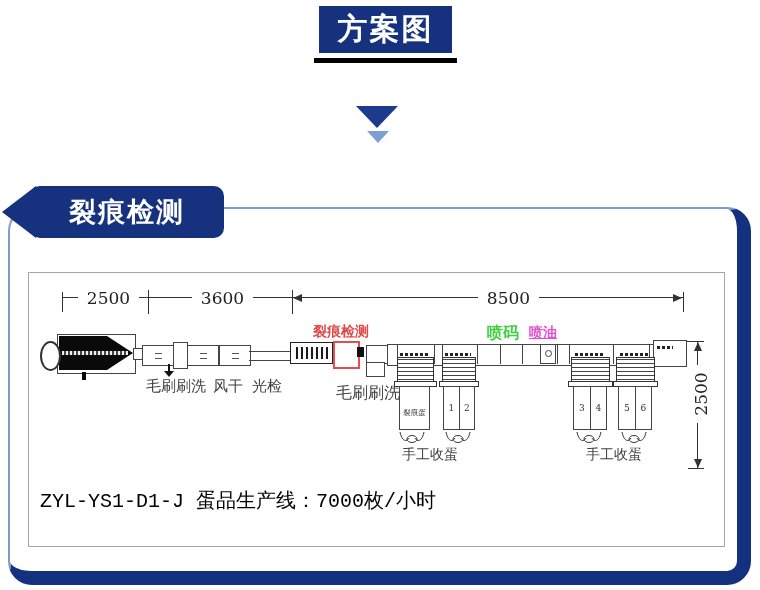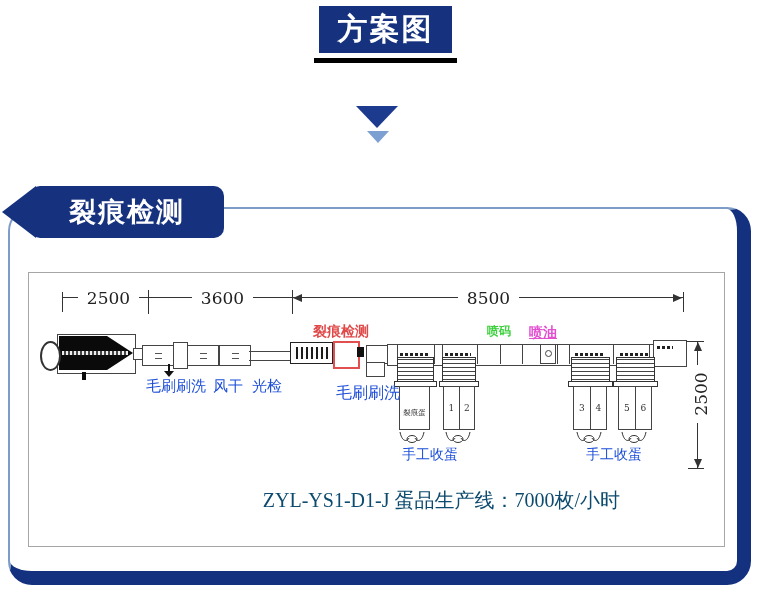--- a/index.html
+++ b/index.html
@@ -23,40 +23,40 @@
     border-top:26px solid transparent;border-bottom:26px solid transparent;border-right:34px solid #16327f;z-index:5;}
   .badge-rect{left:30px;top:186px;width:194px;height:52px;background:#16327f;border-radius:10px;color:#fff;
     display:flex;align-items:center;justify-content:center;font-size:27px;font-weight:bold;letter-spacing:2px;z-index:5;}
   
   .inner-box{left:28px;top:272px;width:695px;height:273px;border:1px solid #a6a6a6;background:#fff;}
   
   .ln{background:#333;}
   .b{border:1px solid #444;background:#fff;}
   .serif{font-family:"DejaVu Serif","Liberation Serif",serif;color:#222;}
   .dim-label{top:288px;font-size:17px;text-align:center;background:#fff;padding:0 3px;}
-  .lbl{font-size:15px;color:#1d4ed8;font-family:"DejaVu Serif","Liberation Serif",serif;white-space:nowrap;}
+  .lbl{font-size:15px;color:#404040;font-family:"DejaVu Serif","Liberation Serif",serif;white-space:nowrap;}
   .lbl-red{color:#e04848;font-weight:bold;font-size:14px;}
-  .lbl-green{color:#3ed03e;font-weight:bold;font-size:12px;}
+  .lbl-green{color:#3ed03e;font-weight:bold;font-size:16px;}
   .lbl-magenta{color:#e24fd0;font-weight:bold;font-size:14px;}
   .tri{width:0;height:0;}
   .eqmark{width:7px;height:4px;border-top:1px solid #555;border-bottom:1px solid #555;margin:auto;}
   .flex-c{display:flex;align-items:center;justify-content:center;}
   .roller{top:357px;height:26px;border:1px solid #333;
     background:repeating-linear-gradient(0deg,#444 0 1px,#fff 1px 4px);}
   .minitext{top:353px;height:3px;background:repeating-linear-gradient(90deg,#222 0 3px,transparent 3px 5px);}
   .plate{top:381px;height:4px;border:1px solid #333;background:#fff;}
   .etable{top:386px;height:42px;border:1px solid #444;background:#fff;display:flex;}
   .cell{flex:1;display:flex;align-items:center;justify-content:center;
     font-size:9px;font-family:"DejaVu Serif","Liberation Serif",serif;color:#333;}
   .cell + .cell{border-left:1px solid #444;}
   .divider{top:344px;width:1px;height:20px;background:#444;}
   .candler{left:290px;top:342px;width:43px;height:22px;border:1px solid #222;box-sizing:border-box;
     padding:4px 2px;background:repeating-linear-gradient(90deg,#1a1a1a 0 2px,#fafafa 2px 5px);background-clip:content-box;}
-  .caption{left:40px;top:487px;width:580px;text-align:right;font-size:20px;color:#0c4a6e;
-    font-family:Liberation Serif, serif;}
+  .caption{left:40px;top:487px;width:580px;text-align:left;font-size:20px;color:#000000;
+    font-family:Liberation Mono, monospace;}
 </style>
 </head>
 <body>
 
 <div class="abs title-box">方案图</div>
 <div class="abs title-underline"></div>
 <div class="abs arrow-dark"></div>
 <div class="abs arrow-light"></div>
 
 <div class="abs panel"></div>
@@ -66,21 +66,21 @@
 
 <div class="abs ln" style="left:62px;top:297px;width:621px;height:1px;"></div>
 <div class="abs ln" style="left:62px;top:292px;width:1px;height:20px;"></div>
 <div class="abs ln" style="left:148px;top:290px;width:1px;height:24px;"></div>
 <div class="abs ln" style="left:292px;top:290px;width:1px;height:24px;"></div>
 <div class="abs ln" style="left:683px;top:292px;width:1px;height:20px;"></div>
 <div class="abs tri" style="left:293px;top:294px;border-top:4px solid transparent;border-bottom:4px solid transparent;border-right:9px solid #333;"></div>
 <div class="abs tri" style="left:673px;top:294px;border-top:4px solid transparent;border-bottom:4px solid transparent;border-left:9px solid #333;"></div>
 <div class="abs serif dim-label" style="left:78px;width:55px;">2500</div>
 <div class="abs serif dim-label" style="left:192px;width:55px;">3600</div>
-<div class="abs serif dim-label" style="left:458px;width:55px;">8500</div>
+<div class="abs serif dim-label" style="left:478px;width:55px;">8500</div>
 
 <div class="abs b" style="left:57px;top:334px;width:77px;height:38px;"></div>
 <div class="abs" style="left:59px;top:336px;width:48px;height:34px;background:#0a0a0a;"></div>
 <div class="abs tri" style="left:107px;top:336px;border-top:17px solid transparent;border-bottom:17px solid transparent;border-left:26px solid #0a0a0a;"></div>
 <div class="abs" style="left:62px;top:351px;width:66px;height:4px;background:repeating-linear-gradient(90deg,#eee 0 2px,#444 2px 4px);"></div>
 <div class="abs" style="left:40px;top:341px;width:17px;height:26px;border:2px solid #333;border-radius:50%;background:#fff;"></div>
 <div class="abs" style="left:82px;top:372px;width:4px;height:8px;background:#0a0a0a;"></div>
 <div class="abs b" style="left:133px;top:348px;width:9px;height:10px;"></div>
 
 <div class="abs b flex-c" style="left:142px;top:345px;width:31px;height:19px;">

